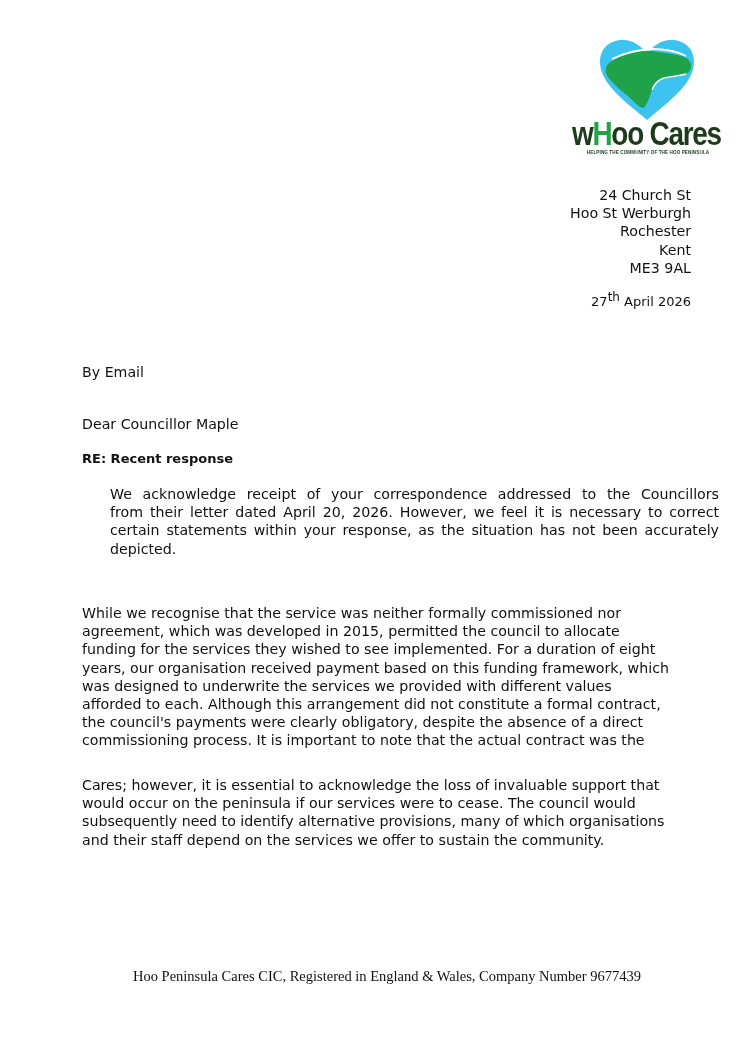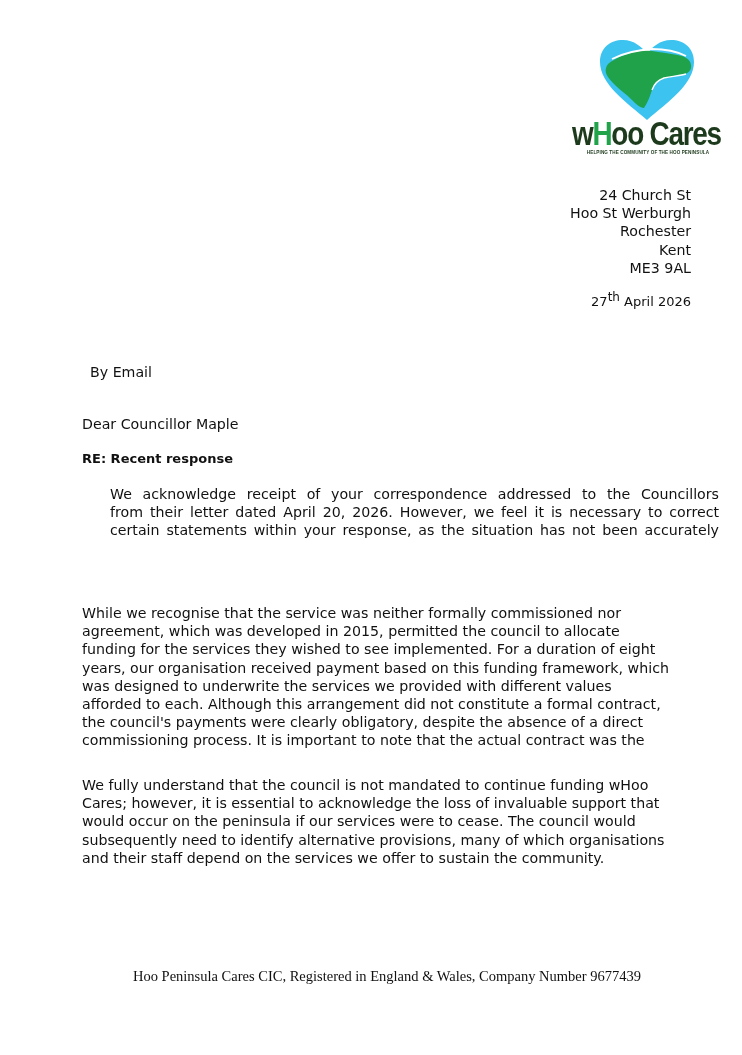--- a/index.html
+++ b/index.html
@@ -98,21 +98,21 @@
 
     
     .body-text {
       position: absolute;
       left: 66px;
       width: 609px;
       font-size: 14.2px;
       line-height: 18.2px;
       color: #111;
     }
-    .by-email { top: 363px; margin-left: 8px; }
+    .by-email { top: 363px; }
     .salutation { top: 415px; }
     .re-line {
       top: 450px;
       font-weight: bold;
       font-size: 13px;
     }
     .para {
       margin: 0;
     }
     .para1 { top: 485px; text-align: justify; margin-left: 28px; }
@@ -168,35 +168,35 @@
   <div class="body-text by-email">By Email</div>
 
   <div class="body-text salutation">Dear Councillor Maple</div>
 
   <div class="body-text re-line">RE: Recent response</div>
 
   <div class="body-text para para1">
     <span class="ln">We acknowledge receipt of your correspondence addressed to the Councillors</span>
     <span class="ln">from their letter dated April 20, 2026. However, we feel it is necessary to correct</span>
     <span class="ln">certain statements within your response, as the situation has not been accurately</span>
+    <span class="ln last">depicted.</span>
   </div>
 
   <div class="body-text para para2">
     <span class="ln">While we recognise that the service was neither formally commissioned nor</span>
     <span class="ln">agreement, which was developed in 2015, permitted the council to allocate</span>
     <span class="ln">funding for the services they wished to see implemented. For a duration of eight</span>
     <span class="ln">years, our organisation received payment based on this funding framework, which</span>
     <span class="ln">was designed to underwrite the services we provided with different values</span>
     <span class="ln">afforded to each. Although this arrangement did not constitute a formal contract,</span>
     <span class="ln">the council's payments were clearly obligatory, despite the absence of a direct</span>
     <span class="ln">commissioning process. It is important to note that the actual contract was the</span>
   </div>
 
   <div class="body-text para para3">
-    <span class="ln">We fully understand that the council is not mandated to continue funding wHoo</span>
     <span class="ln">Cares; however, it is essential to acknowledge the loss of invaluable support that</span>
     <span class="ln">would occur on the peninsula if our services were to cease. The council would</span>
     <span class="ln">subsequently need to identify alternative provisions, many of which organisations</span>
     <span class="ln">and their staff depend on the services we offer to sustain the community.</span>
   </div>
 
 
   <div class="footer">Hoo Peninsula Cares CIC, Registered in England &amp; Wales, Company Number 9677439</div>
 
 </div>

